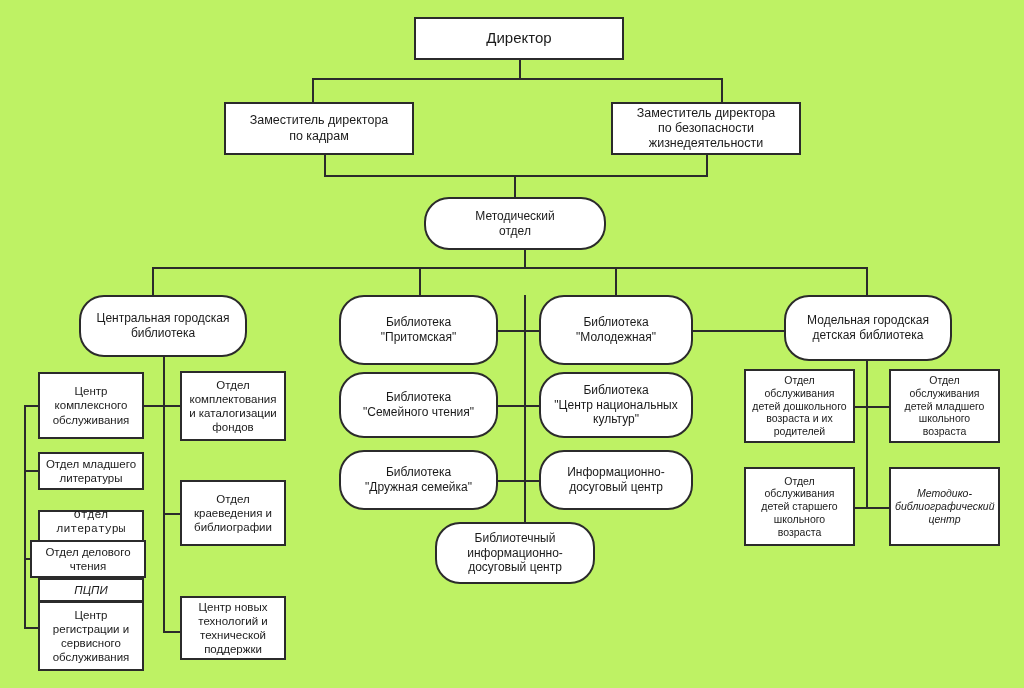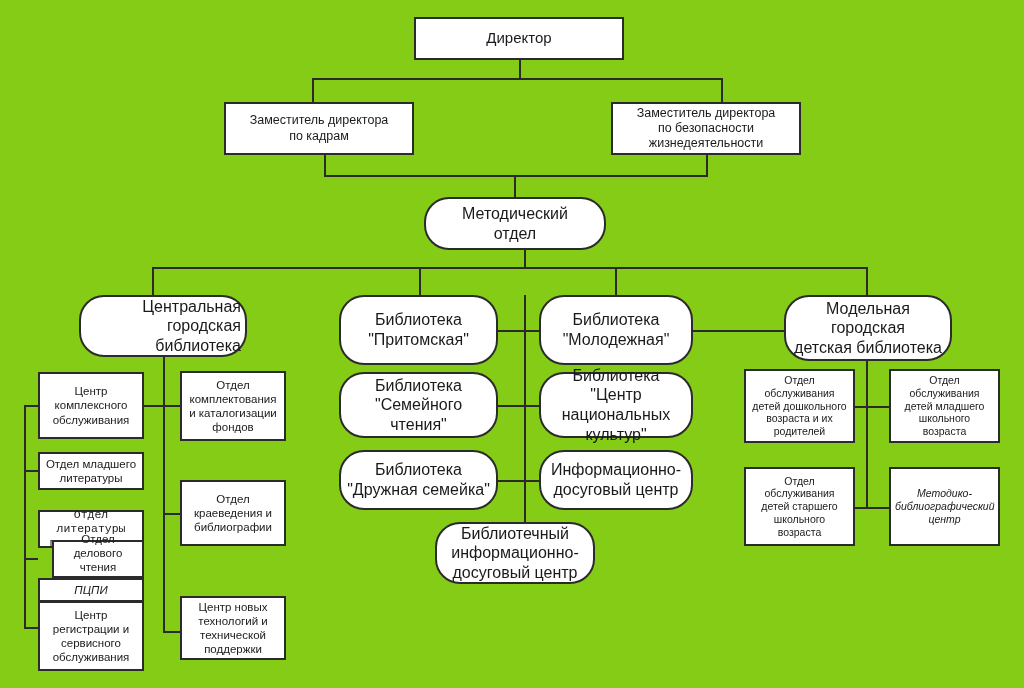--- a/index.html
+++ b/index.html
@@ -9,21 +9,21 @@
     background: #ffffff;
   }
   body {
     font-family: "Liberation Sans", "DejaVu Sans", sans-serif;
     color: #1a1a1a;
   }
   #chart {
     position: relative;
     width: 1024px;
     height: 688px;
-    background: #84cc16;
+    background: #bef264;
     overflow: hidden;
   }
   .node {
     position: absolute;
     box-sizing: border-box;
     border: 2px solid #2b2b2b;
     background: #ffffff;
     display: flex;
     align-items: center;
     justify-content: center;
@@ -32,21 +32,21 @@
     padding: 2px 4px;
     z-index: 3;
   }
   .node .label {
     display: block;
     width: 100%;
     white-space: pre-line;
   }
   .lvl1 { font-size: 15px; }
   .lvl2 { font-size: 12.5px; }
-  .lvl3 { font-size: 16px; border-radius: 25px; }
+  .lvl3 { font-size: 12px; border-radius: 25px; }
   .lvl4 { font-size: 11.5px; }
   .lvl5 { font-size: 10.5px; }
   .italic .label { font-style: italic; }
   .line {
     position: absolute;
     background: #2b2b2b;
     z-index: 1;
   }
   .line.h { height: 2px; }
   .line.v { width: 2px; }
@@ -109,21 +109,21 @@
     <span class="label">Заместитель директора
 по безопасности
 жизнедеятельности</span>
   </div>
 
   <div class="node lvl3" style="left:424px; top:197px; width:182px; height:53px;">
     <span class="label">Методический
 отдел</span>
   </div>
 
-  <div class="node lvl3" style="left:79px; top:295px; width:168px; height:62px;text-align:right;">
+  <div class="node lvl3" style="left:79px; top:295px; width:168px; height:62px;">
     <span class="label">Центральная городская
 библиотека</span>
   </div>
 
   <div class="node lvl3" style="left:339px; top:295px; width:159px; height:70px;">
     <span class="label">Библиотека
 "Притомская"</span>
   </div>
 
   <div class="node lvl3" style="left:539px; top:295px; width:154px; height:70px;">
@@ -179,21 +179,21 @@
   <div class="node lvl4" style="left:38px; top:452px; width:106px; height:38px;">
     <span class="label">Отдел младшего
 литературы</span>
   </div>
 
   <div class="node lvl4" style="left:38px; top:510px; width:106px; height:38px;font-family:Liberation Mono, monospace;">
     <span class="label">Отдел литературы
 по искусству</span>
   </div>
 
-  <div class="node lvl4" style="left:52px; top:540px; width:92px; height:38px;align-items:flex-end;">
+  <div class="node lvl4" style="left:30px; top:540px; width:116px; height:38px;">
     <span class="label">Отдел делового
 чтения</span>
   </div>
 
   <div class="node lvl4 italic" style="left:38px; top:578px; width:106px; height:24px;">
     <span class="label">ПЦПИ</span>
   </div>
 
   <div class="node lvl4" style="left:38px; top:601px; width:106px; height:70px;">
     <span class="label">Центр

